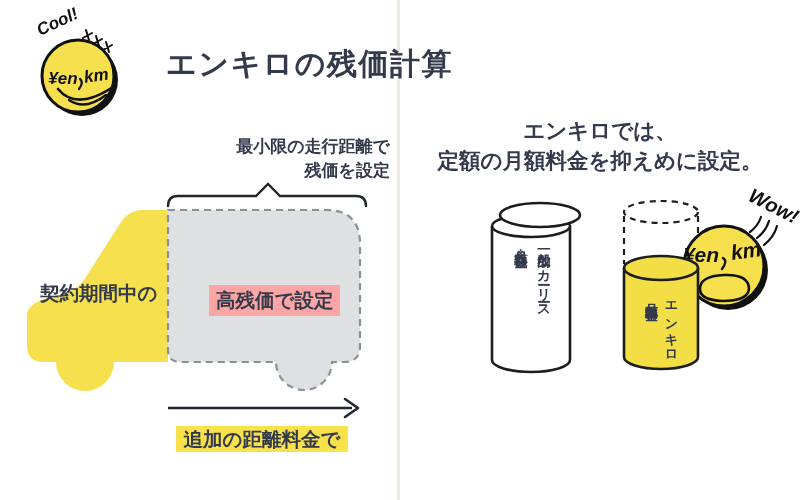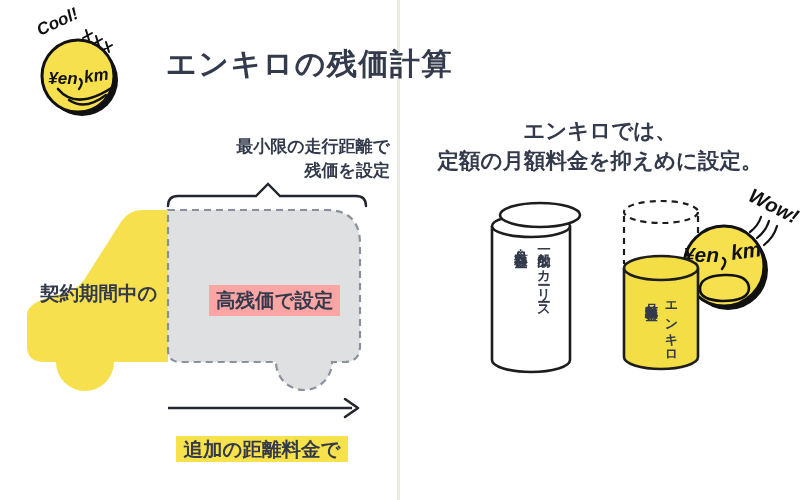--- a/index.html
+++ b/index.html
@@ -8,21 +8,21 @@
     font-family:"Liberation Sans","DejaVu Sans",sans-serif;color:#333A4B;
   }
   .abs{position:absolute;}
   #art{position:absolute;left:0;top:0;z-index:1;}
   .txt{position:absolute;z-index:2;}
   .title{left:138px;top:44px;font-size:30px;font-weight:bold;letter-spacing:1.5px;margin-left:28px;}
   .brace-label{left:150px;top:135px;width:240px;text-align:right;font-size:17px;font-weight:bold;line-height:24px;}
   .paid-label{left:40px;top:277px;font-size:19.5px;font-weight:bold;line-height:33px;}
   .residual-label{left:209px;top:285px;font-size:19.5px;font-weight:bold;background:#fca5a5;padding:2px 7px;}
   .arrow-label{left:132px;top:422px;width:260px;text-align:center;font-size:19.5px;font-weight:bold;line-height:22px;}
-  .arrow-label span{display:inline-block;background:#F8E24B;padding:2px 8px;margin-top:14px;}
+  .arrow-label span{display:inline-block;background:#F8E24B;padding:2px 8px;margin-top:4px;}
   .right-heading{left:400px;top:116px;width:400px;text-align:center;font-size:21.5px;font-weight:bold;line-height:30px;}
   .vlabel{display:flex;justify-content:center;align-items:flex-start;}
   .vlabel .vtxt{writing-mode:vertical-rl;text-orientation:mixed;font-weight:bold;letter-spacing:1px;}
   .lease-label{left:494px;top:241px;width:76px;height:130px;}
   .lease-label .vtxt{font-size:13.5px;line-height:23px;}
   .lease-label .foot{font-size:9px;margin-top:4px;letter-spacing:0;}
   .enkilo-label{left:624px;top:293px;width:74px;height:76px;}
   .enkilo-label .vtxt{font-size:13px;line-height:20px;}
   .divider{left:397px;top:0;width:3px;height:500px;background:#ECEBE3;z-index:0;}
 </style>

